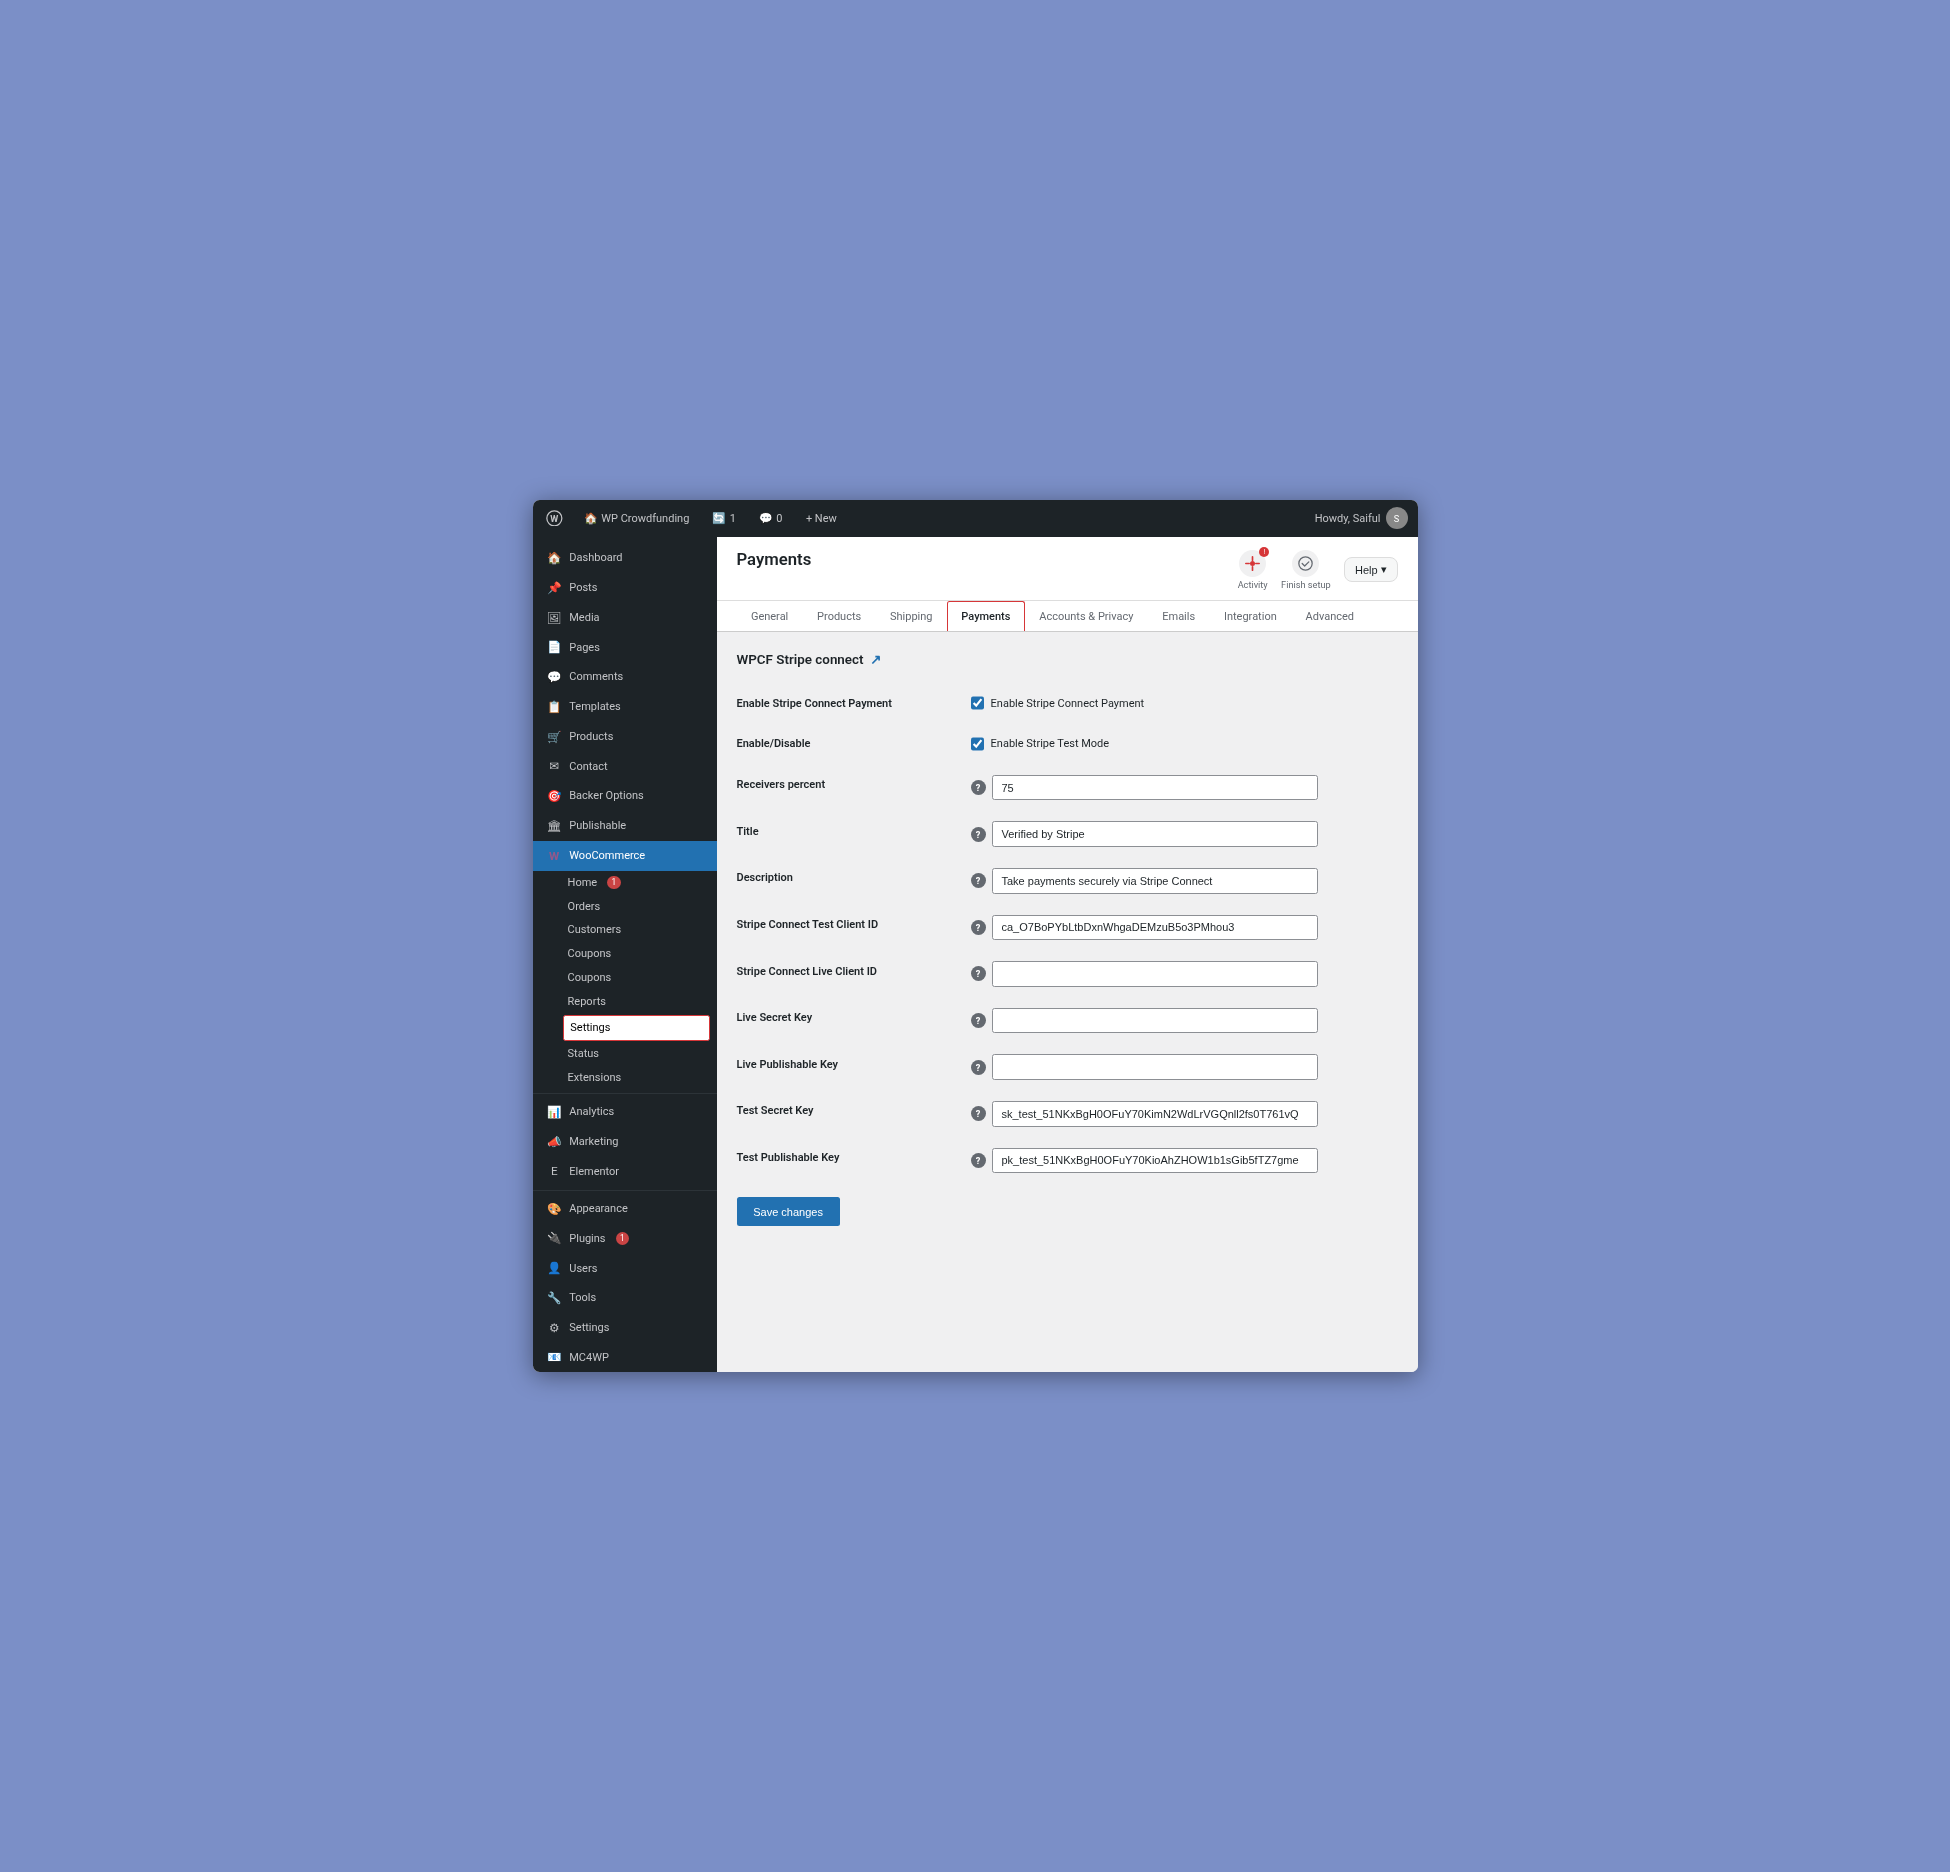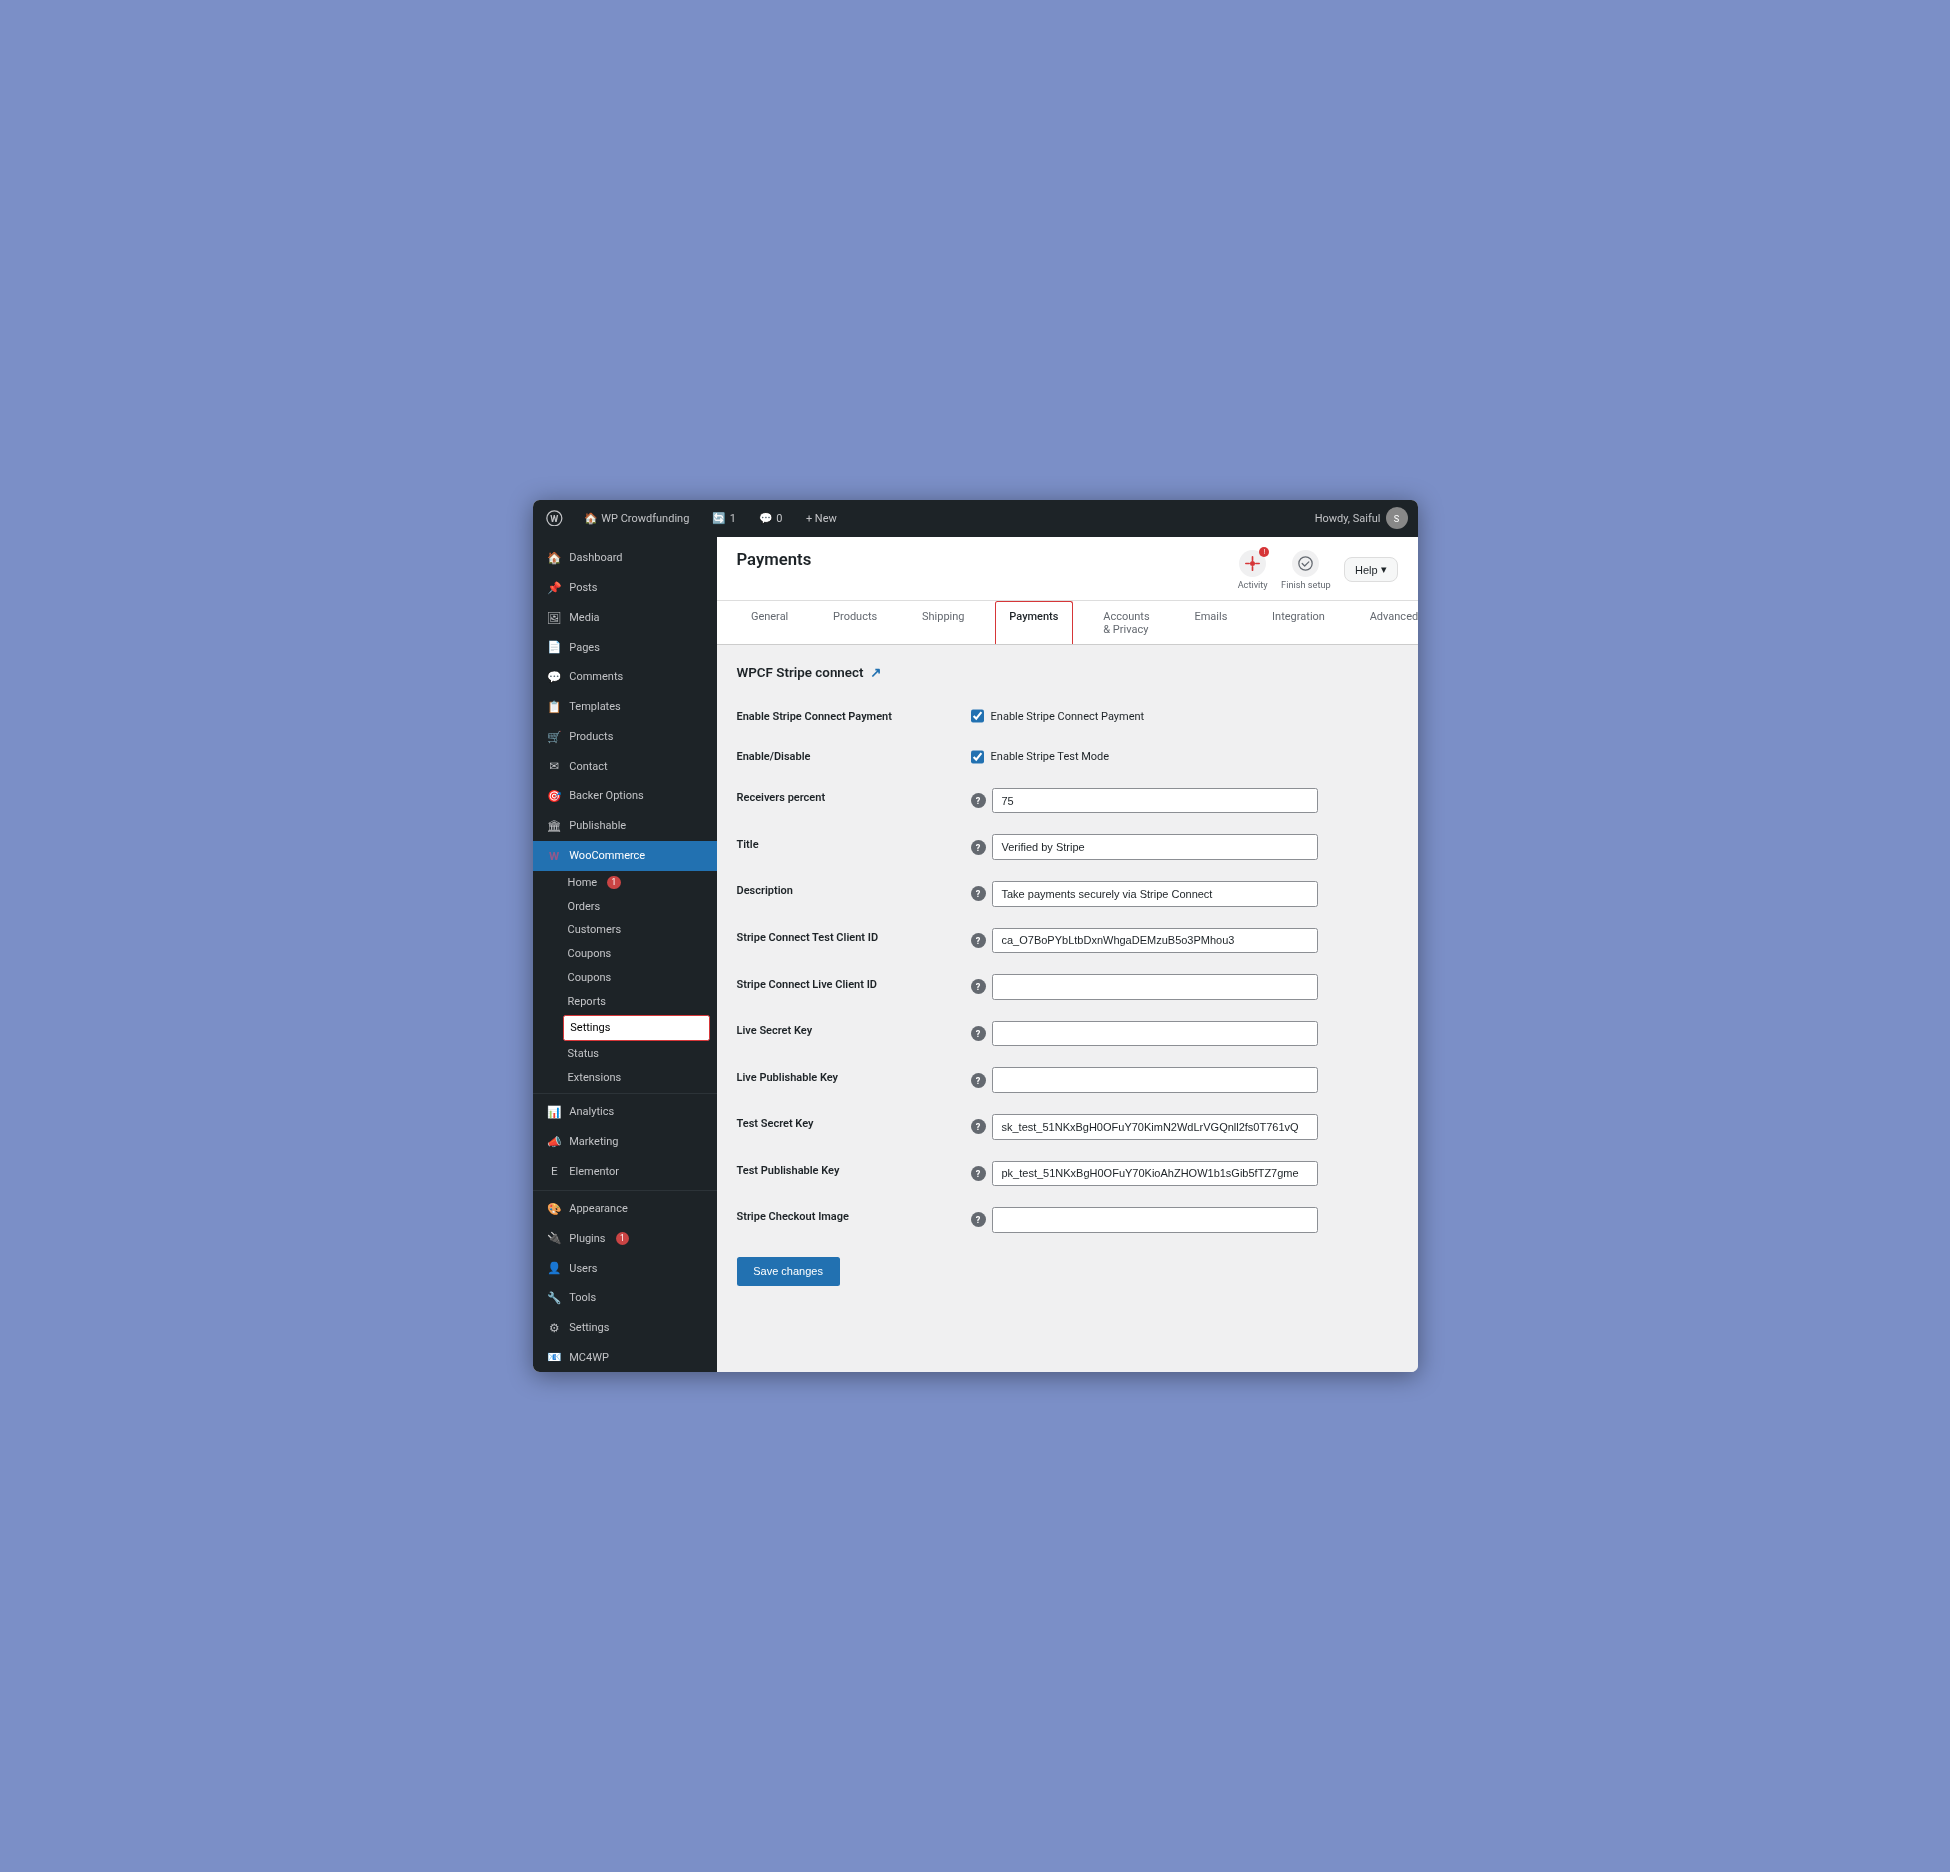--- a/index.html
+++ b/index.html
@@ -155,21 +155,21 @@
       font-size: 11px;
       display: flex; align-items: center; gap: 3.3px;
       color: #1d2327;
     }
     
     .tabs-bar {
       background: #fff;
       border-bottom: 0.8px solid #ccc;
       padding: 0 20px;
       display: flex;
-      gap: 16px;
+      gap: 0;
     }
     .tab {
       padding: 8.3px 13.4px;
       cursor: pointer;
       font-size: 11px;
       color: #646970;
       border: 0.8px solid transparent;
       border-bottom: none;
       margin-bottom: -0.8px;
       border-radius: 2.5px 2.5px 0 0;
@@ -634,31 +634,20 @@
                 <span>Test Publishable Key</span>
               </th>
               <td>
                 <div class="field-row">
                   <span class="help-icon">?</span>
                   <input type="text" class="text-input" value="pk_test_51NKxBgH0OFuY70KioAhZHOW1b1sGib5fTZ7gme" style="">
                 </div>
               </td>
             </tr>
 
-            <tr>
-              <th>
-                <span>Stripe Checkout Image</span>
-              </th>
-              <td>
-                <div class="field-row">
-                  <span class="help-icon">?</span>
-                  <input type="text" class="text-input" value="" style="">
-                </div>
-              </td>
-            </tr>
           </tbody>
         </table>
 
         <button class="save-btn">
           <span>Save changes</span>
         </button>
       </div>
     </div>
   </div>
 </div>

